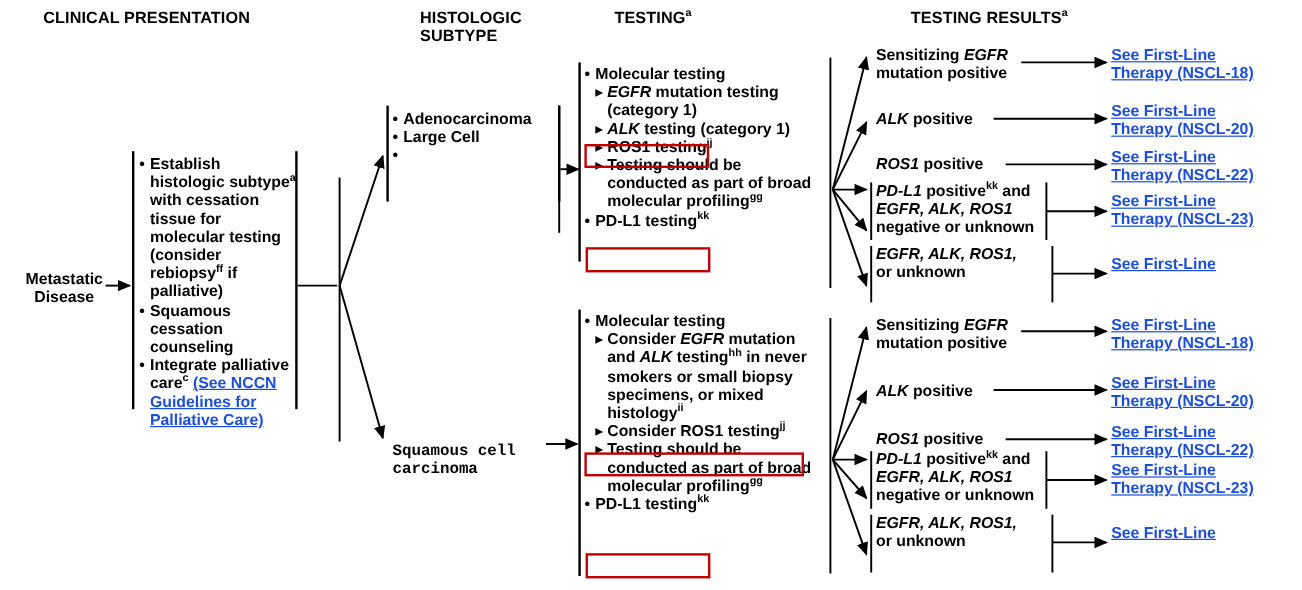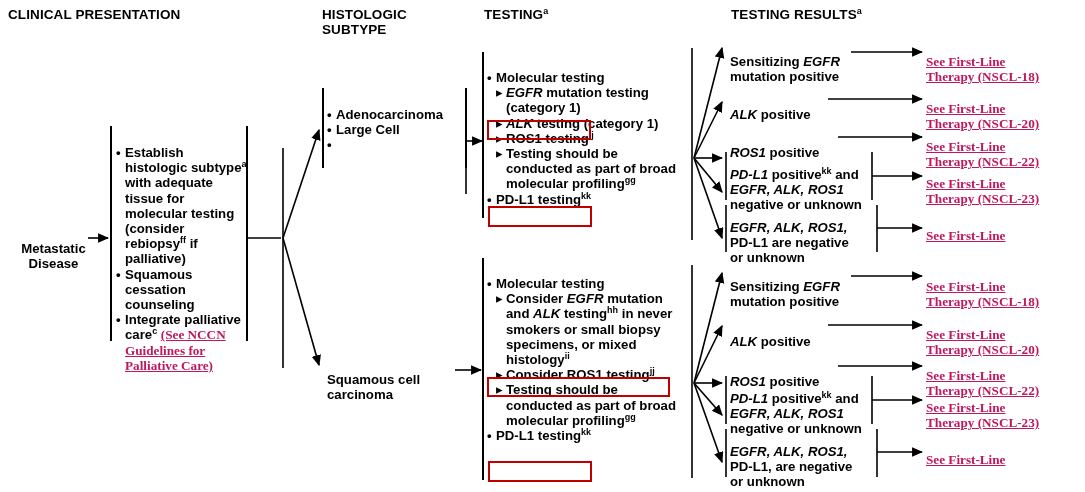--- a/index.html
+++ b/index.html
@@ -4,29 +4,29 @@
 <style>
   html,body{margin:0;padding:0;background:#ffffff;}
   body{
     width:1085px;height:492px;position:relative;overflow:hidden;
     font-family:"Liberation Sans","DejaVu Sans",sans-serif;
     color:#000000;
     -webkit-font-smoothing:antialiased;
   }
   .abs{position:absolute;}
   .colhead{
-    font-weight:bold;font-size:13.5px;letter-spacing:.1px;line-height:15px;
+    font-weight:bold;font-size:13.5px;letter-spacing:.1px;line-height:15px;margin-left:28px;
   }
   .body{
-    font-weight:bold;font-size:13.2px;line-height:15.2px;margin-top:16px;
+    font-weight:bold;font-size:13.2px;line-height:15.2px;
   }
   .it{font-style:italic;}
   sup{font-size:9px;line-height:0;vertical-align:super;font-weight:bold;}
   .lnk{
-    color:#be185d;text-decoration:underline;font-weight:bold;cursor:pointer;font-family:Liberation Serif, serif;
+    color:#1d4ed8;text-decoration:underline;font-weight:bold;cursor:pointer;
   }
   .vline{background:#000000;width:1.6px;}
   .redbox{
     border:2.2px solid #c00000;box-sizing:border-box;position:absolute;
     pointer-events:none;
   }
   ul.lst{margin:0;padding:0;list-style:none;}
   ul.lst li{position:relative;padding-left:9px;}
   ul.lst li .mk{position:absolute;left:0;top:0;}
   ul.lst li ul{margin:0;padding:0;list-style:none;}
@@ -107,38 +107,38 @@
   <line x1="838" y1="366" x2="922" y2="366" stroke="#000" stroke-width="1.6" marker-end="url(#ah)"></line>
   <line x1="872" y1="400" x2="922" y2="400" stroke="#000" stroke-width="1.6" marker-end="url(#ah)"></line>
   <line x1="877" y1="452" x2="922" y2="452" stroke="#000" stroke-width="1.6" marker-end="url(#ah)"></line>
 </svg>
 
 <div class="abs vline" style="left:110px;top:126px;height:215px;"></div>
 <div class="abs vline" style="left:246px;top:126px;height:215px;"></div>
 
 <div class="abs body" style="left:116px;top:129px;width:132px;">
   <ul class="lst">
-    <li><span class="mk">•</span><span>Establish histologic subtype</span><sup>a</sup><span> with adequate tissue for molecular testing (consider rebiopsy</span><sup>ff</sup><span> if palliative)</span></li>
+    <li><span class="mk">•</span><span>Establish histologic subtype</span><sup>a</sup><span> with cessation tissue for molecular testing (consider rebiopsy</span><sup>ff</sup><span> if palliative)</span></li>
     <li><span class="mk">•</span><span>Squamous cessation counseling</span></li>
     <li><span class="mk">•</span><span>Integrate palliative care</span><sup>c</sup><span> </span><span class="lnk">(See NCCN Guidelines for Palliative Care)</span></li>
   </ul>
 </div>
 
 <div class="abs vline" style="left:322px;top:88px;height:80px;"></div>
 <div class="abs vline" style="left:465px;top:88px;height:80px;"></div>
 
 <div class="abs body" style="left:327px;top:91px;width:140px;">
   <ul class="lst">
     <li><span class="mk">•</span><span>Adenocarcinoma</span></li>
     <li><span class="mk">•</span><span>Large Cell</span></li>
     <li><span class="mk">•</span></li>
   </ul>
 </div>
 
-<div class="abs body" style="left:327px;top:356px;width:125px;">
+<div class="abs body" style="left:327px;top:368px;width:125px;font-family:Liberation Mono, monospace;">
   <div>Squamous cell</div>
   <div>carcinoma</div>
 </div>
 
 <div class="abs vline" style="left:482px;top:52px;height:166px;"></div>
 
 <div class="abs body" style="left:487px;top:54px;width:200px;">
   <ul class="lst">
     <li><span class="mk">•</span><span>Molecular testing</span>
       <ul>
@@ -203,21 +203,20 @@
   <div class="it">EGFR, ALK, ROS1</div>
   <div>negative or unknown</div>
 </div>
 <div class="abs body" style="left:926px;top:160px;width:160px;">
   <div class="lnk">See First-Line</div>
   <div class="lnk">Therapy (NSCL-23)</div>
 </div>
 
 <div class="abs body" style="left:730px;top:204px;width:150px;">
   <div class="it">EGFR, ALK, ROS1,</div>
-  <div>PD-L1 are negative</div>
   <div>or unknown</div>
 </div>
 <div class="abs body" style="left:926px;top:212px;width:160px;">
   <div class="lnk">See First-Line</div>
 </div>
 
 <div class="abs body" style="left:730px;top:263px;width:130px;">
   <div><span>Sensitizing </span><span class="it">EGFR</span></div>
   <div>mutation positive</div>
 </div>
@@ -247,18 +246,17 @@
   <div class="it">EGFR, ALK, ROS1</div>
   <div>negative or unknown</div>
 </div>
 <div class="abs body" style="left:926px;top:384px;width:160px;">
   <div class="lnk">See First-Line</div>
   <div class="lnk">Therapy (NSCL-23)</div>
 </div>
 
 <div class="abs body" style="left:730px;top:428px;width:152px;">
   <div class="it">EGFR, ALK, ROS1,</div>
-  <div>PD-L1, are negative</div>
   <div>or unknown</div>
 </div>
 <div class="abs body" style="left:926px;top:436px;width:160px;">
   <div class="lnk">See First-Line</div>
 </div>
 
 </body></html>

